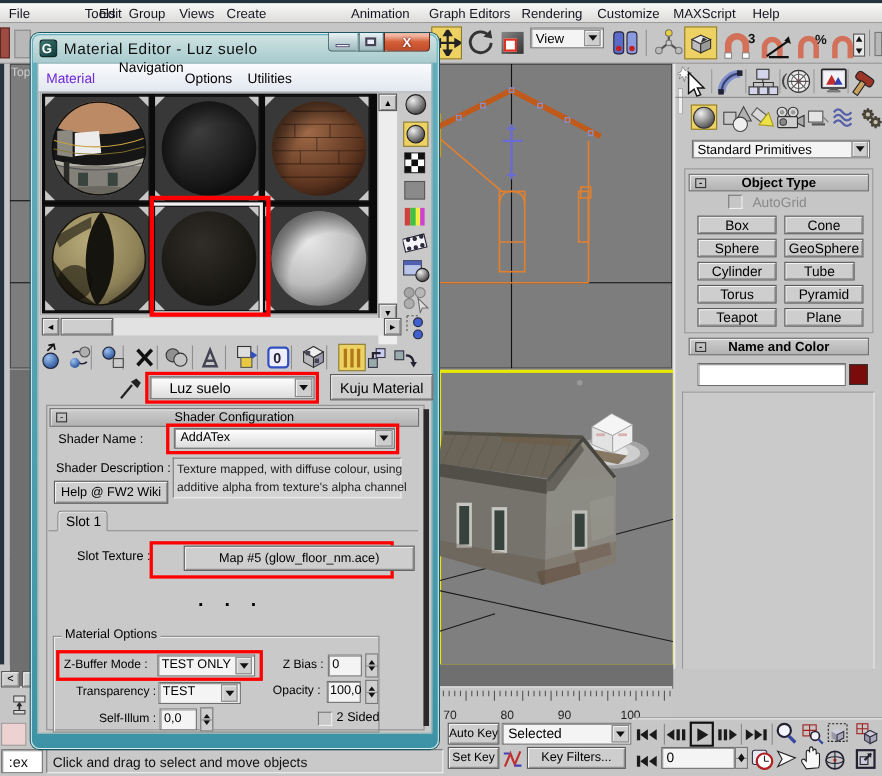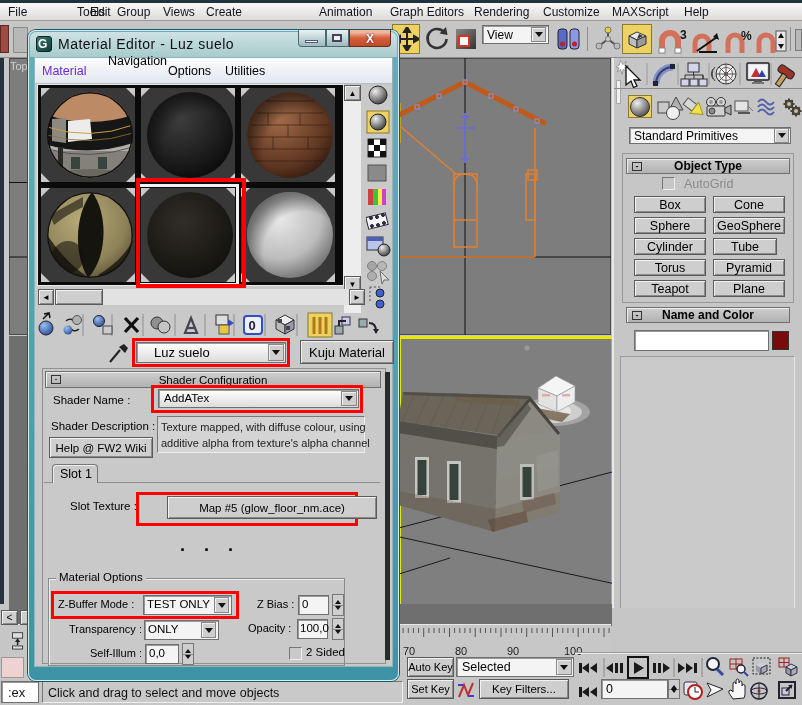--- a/index.html
+++ b/index.html
@@ -918,21 +918,21 @@
   <div class="abs" style="left:190px;top:573px;border:4px solid transparent;border-top:5px solid #111;"></div>
   <div class="abs" style="left:229px;top:568px;font-size:11px;color:#000;">Z Bias :</div>
   <div class="abs whitefield" style="left:270px;top:565px;width:31px;height:20px;"></div>
   <div class="abs" style="left:274px;top:568px;font-size:11.5px;color:#000;">0</div>
   <div class="abs spin" style="left:304px;top:564px;height:22px;">
       <i></i>
     </div>
 
   <div class="abs" style="left:41px;top:593px;font-size:11px;color:#000;">Transparency :</div>
   <div class="abs whitefield" style="left:116px;top:590px;width:75px;height:20px;"></div>
-  <div class="abs" style="left:120px;top:593px;font-size:11.5px;color:#000;">ONLY</div>
+  <div class="abs" style="left:120px;top:593px;font-size:11.5px;color:#000;">TEST</div>
   <div class="abs" style="left:173px;top:592px;width:15px;height:16px;background:#cecece;border:1px solid #888;box-shadow:inset 1px 1px 0 #f0f0f0;"></div>
   <div class="abs" style="left:177px;top:598px;border:4px solid transparent;border-top:5px solid #111;"></div>
   <div class="abs" style="left:220px;top:592px;font-size:11px;color:#000;">Opacity :</div>
   <div class="abs whitefield" style="left:269px;top:589px;width:31px;height:20px;"></div>
   <div class="abs" style="left:272px;top:592px;font-size:11.5px;color:#000;">100,0</div>
   <div class="abs spin" style="left:304px;top:588px;height:22px;">
       <i></i>
     </div>
 
   <div class="abs" style="left:62px;top:617px;font-size:11px;color:#000;">Self-Illum :</div>

